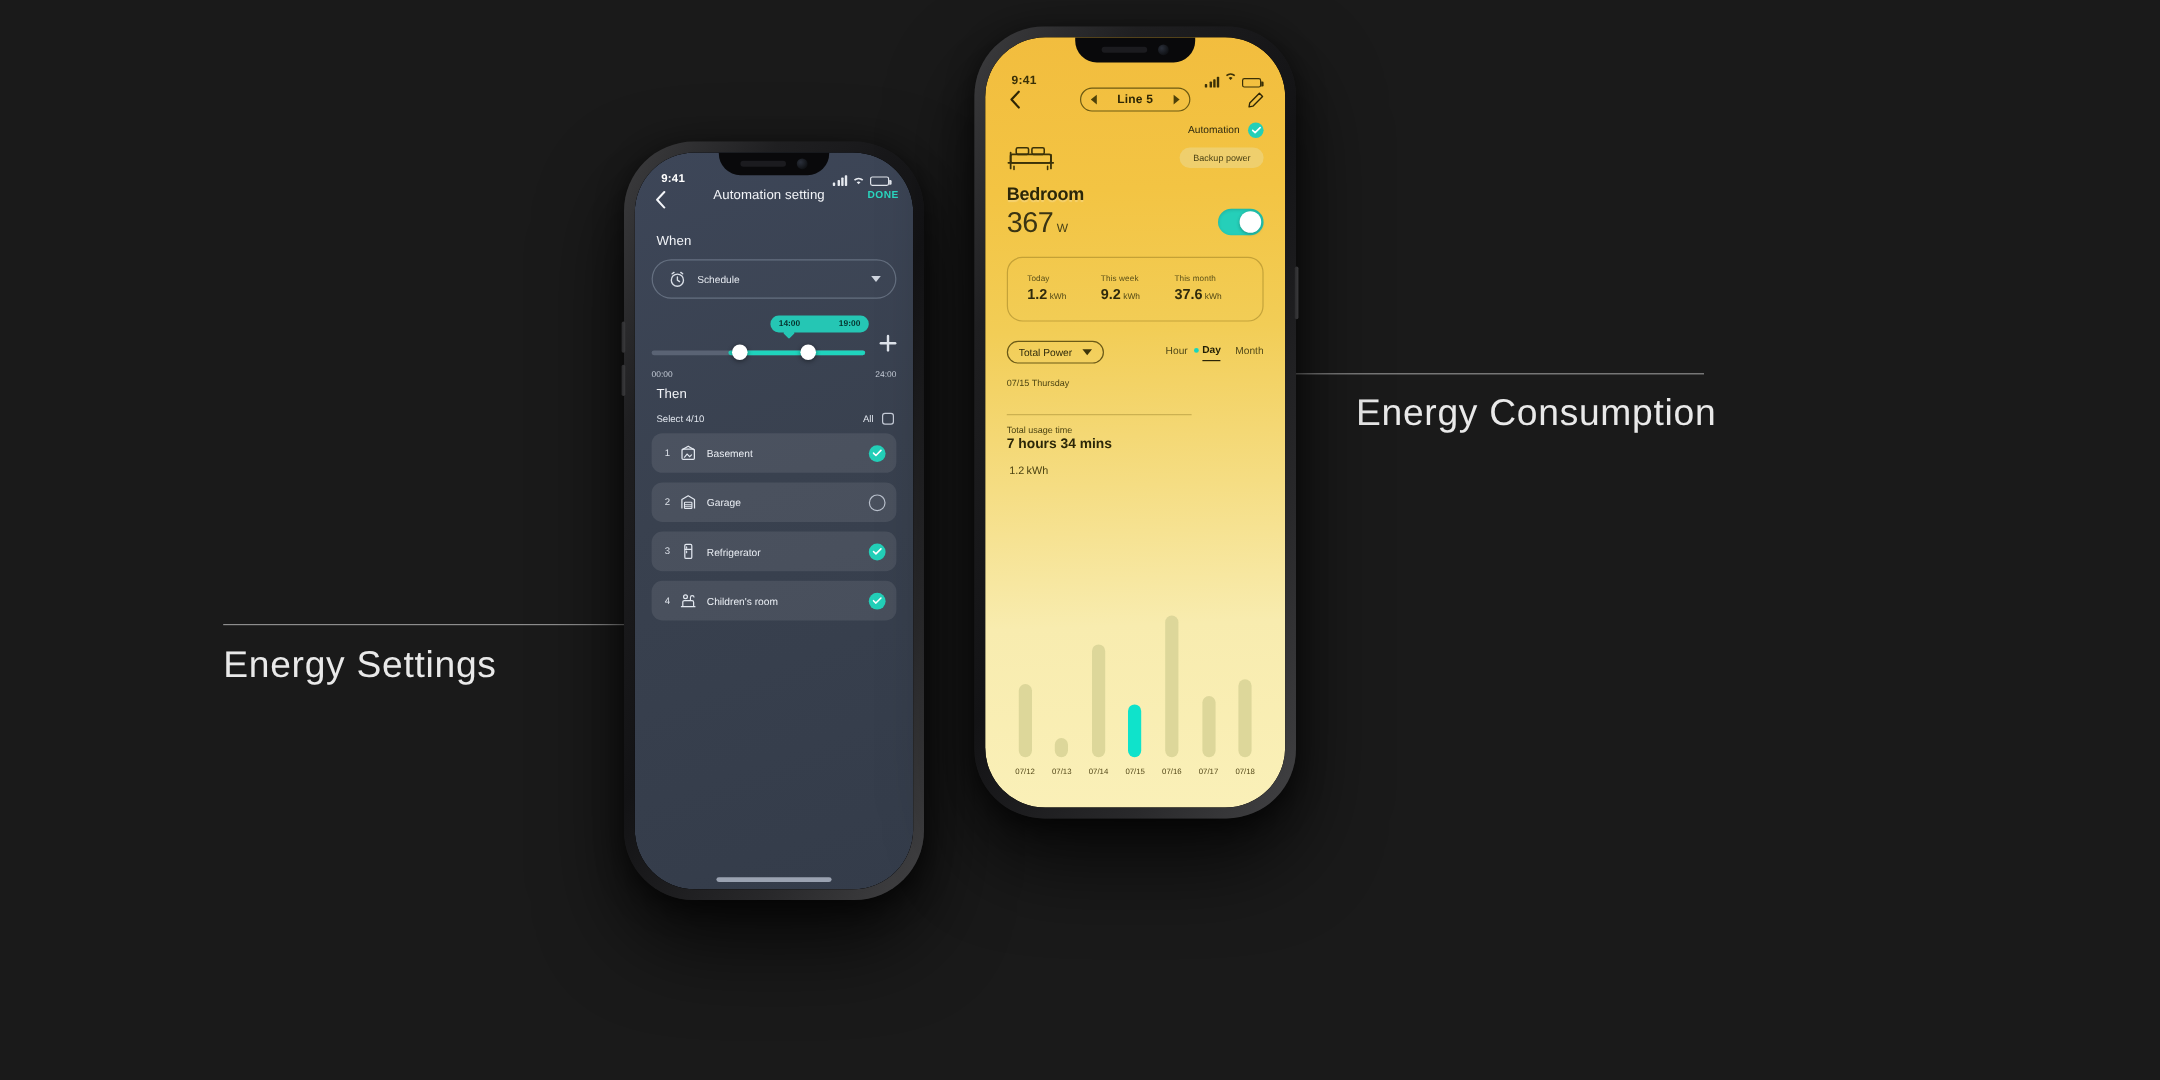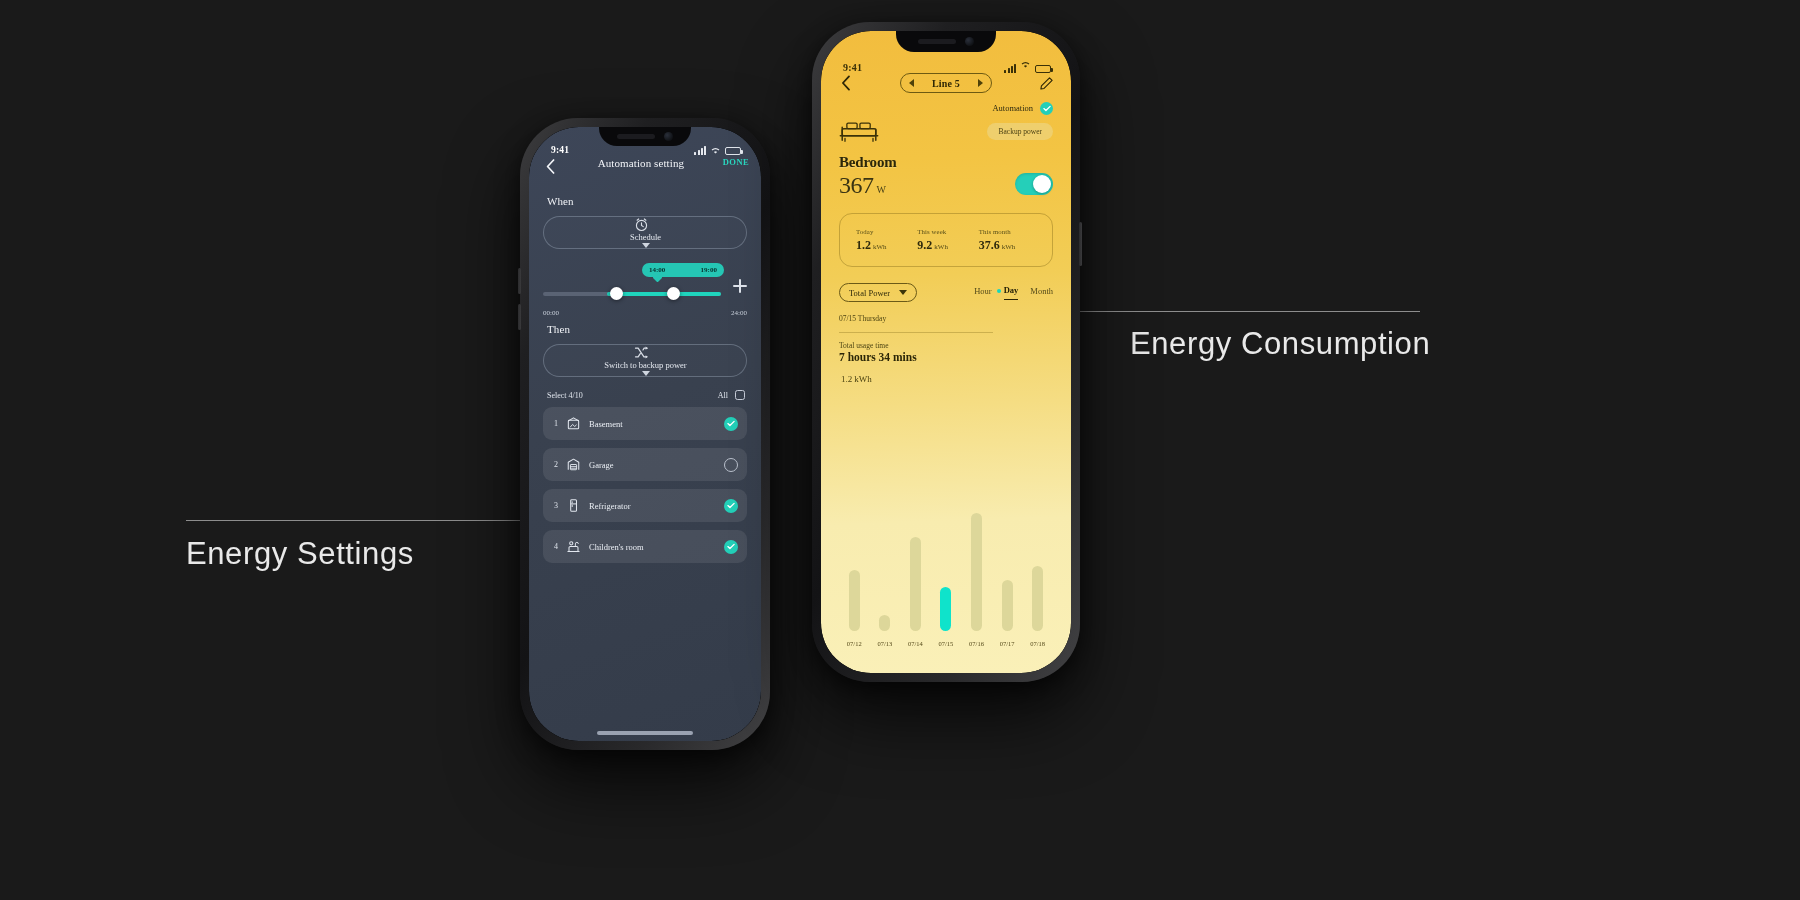--- a/index.html
+++ b/index.html
@@ -33,21 +33,20 @@
     background: linear-gradient(118deg,#3d3d3f 0%,#1f1f21 22%,#131315 50%,#29292b 78%,#424244 100%);
     padding: 9px;
     box-shadow: 0 34px 70px rgba(0,0,0,.72), 0 6px 22px rgba(0,0,0,.55);
   }
   .phone-inner {
     position: relative;
     width: 100%; height: 100%;
     border-radius: 50px;
     overflow: hidden;
     background: #000;
-    font-family: Liberation Serif, serif;
   }
   .screen {
     position: absolute; inset: 0;
     border-radius: 50px;
     overflow: hidden;
   }
   .notch {
     position: absolute; top: 0; left: 50%; transform: translateX(-50%);
     border-bottom-left-radius: 18px; border-bottom-right-radius: 18px;
     background: #09090b;
@@ -90,21 +89,20 @@
   .l-back { width:18px; height:18px; display:flex; align-items:center; justify-content:center; cursor:pointer; }
   .l-title { flex:1; text-align:center; font-size:11px; color:#f2f4f8; letter-spacing:.1px; }
   .l-done { font-size:8.5px; font-weight:700; color:#2ad7c0; letter-spacing:.4px; }
 
   .l-body { position:absolute; top:64px; left:0; right:0; bottom:0; padding:0 14px; }
   .sect-label { font-size:11px; color:#f1f3f7; font-weight:400; margin: 4px 0 9px 4px; letter-spacing:.1px; }
   .sel-row {
     height:33px; border:1px solid rgba(180,192,210,.34); border-radius:17px;
     display:flex; align-items:center; padding:0 12px 0 13px; margin-bottom:13px;
     background: rgba(255,255,255,.012);
-    flex-direction: column;
   }
   .sel-row .ic { width:15px; height:15px; margin-right:9px; flex:none; opacity:.95; }
   .sel-row .txt { font-size:8.5px; color:#e4e8ef; flex:1; }
   .sel-row .val { font-size:8px; color:#d7dce5; margin-right:8px; }
   .caret { width:0;height:0;border-left:4px solid transparent;border-right:4px solid transparent;border-top:5px solid #cfd5df; }
 
   
   .slider-wrap { position:relative; margin-top:14px; height:58px; }
   .range-pill {
     position:absolute; top:0; left:48.5%; width:82px; height:14px; border-radius:7px;
@@ -199,21 +197,21 @@
   .tp-pill { height:19px; border:1.2px solid #6b5a17; border-radius:10px; display:flex; align-items:center;
              padding:0 9px; gap:9px; }
   .tp-pill .tp-txt { font-size:8.5px; color:#2f2a0b; }
   .tp-caret { width:0;height:0;border-left:4px solid transparent;border-right:4px solid transparent;border-top:5px solid #3c3409; }
   .seg { margin-left:auto; display:flex; align-items:center; gap:12px; }
   .seg .sg { font-size:8.5px; color:#534a1a; position:relative; padding-bottom:4px; }
   .seg .sg.active { color:#221e05; font-weight:700; border-bottom:1.6px solid #2b2506; }
   .seg .sg.active::before { content:""; position:absolute; left:-7px; top:4px; width:4px; height:4px;
                             border-radius:50%; background:#17d6bd; }
 
-  .date-line { margin-top:12px; font-size:7.5px; color:#4d4412; padding-bottom:9px;
+  .date-line { margin-top:12px; font-size:7.5px; color:#4d4412; padding-bottom:21px;
                border-bottom:1px solid rgba(120,100,20,.32); width:72%; }
   .usage-lbl { margin-top:8px; font-size:7.5px; color:#4d4412; }
   .usage-val { margin-top:1px; font-size:11.5px; font-weight:700; color:#2b2607; }
   .kwh-big { margin-top:4px; font-size:17px; font-weight:400; color:#332d0c; }
   .kwh-big span { font-size:9px; color:#4d4412; margin-left:2px; }
 
   .chart { position:absolute; left:18px; right:18px; bottom:26px; height:150px; }
   .bars-area { position:absolute; left:0; right:0; bottom:16px; top:0; display:flex;
                align-items:flex-end; justify-content:space-between; }
   .bar-col { width:14.28%; display:flex; justify-content:center; }
@@ -301,30 +299,20 @@
             <div class="knob" style="left:33%;"></div>
             <div class="knob" style="left:61%;"></div>
             <div class="tick-row">
               <span>00:00</span>
               <span>24:00</span>
             </div>
           </div>
 
           <div class="sect-label" style="margin-top:2px;">Then</div>
 
-          <div class="sel-row">
-            <span class="ic">
-              <svg width="15" height="15" viewBox="0 0 16 16">
-                  <path d="M1.6 3.4h2.8l6.2 9.2h3.2M1.6 12.6h2.8l2.3-3.4M9.6 5.3l1.2-1.9h3.2" stroke="#e2e7ef" stroke-width="1.3" fill="none" stroke-linecap="round" stroke-linejoin="round"></path>
-                  <path d="M12.4 1.7 14.6 3.4l-2.2 1.7M12.4 10.9l2.2 1.7-2.2 1.7" fill="#e2e7ef"></path>
-                </svg>
-            </span>
-            <span class="txt">Switch to backup power</span>
-            <span class="caret"></span>
-          </div>
 
           <div class="list-head">
             <span class="sel-count">Select 4/10</span>
             <span class="all-wrap">
               <span class="all-lbl">All</span>
               <span class="chk-empty"></span>
             </span>
           </div>
 
           <div class="dev-row">

